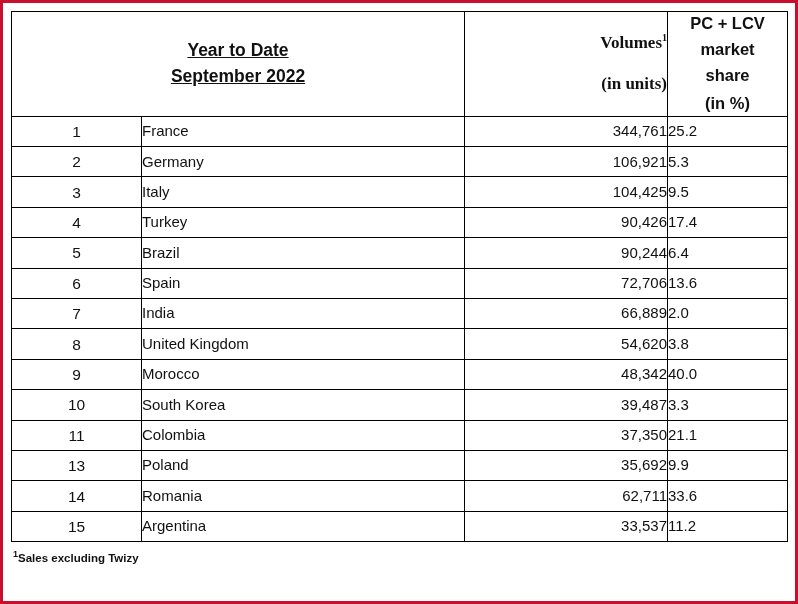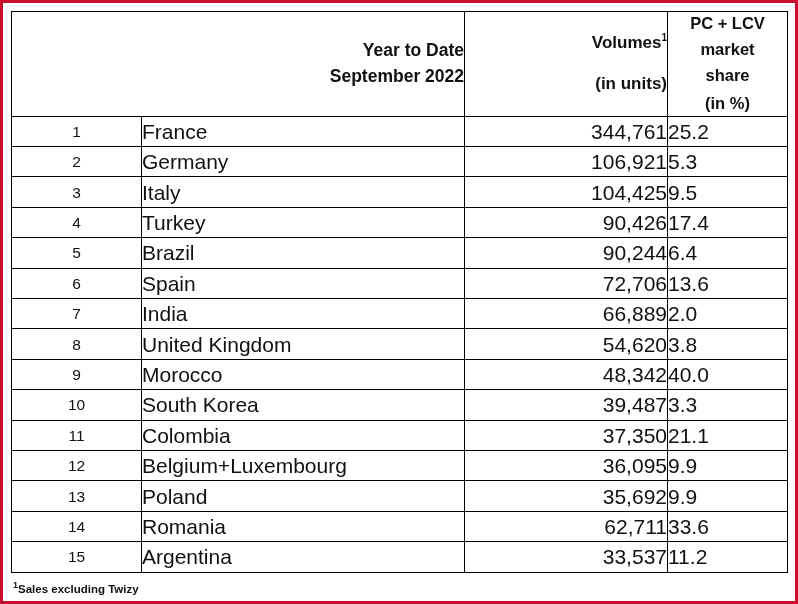--- a/index.html
+++ b/index.html
@@ -50,46 +50,48 @@
   
   thead th {
     font-weight: bold;
     font-size: 17px;
     line-height: 1.45;
     padding: 10px 12px;
     height: 98px;
     box-sizing: border-box;
   }
   th.h-title {
-    text-align: right;
+    text-align: center;
     font-size: 17.5px;
+    text-decoration: underline;
   }
   th.h-title .l1 { display: block; }
   th.h-title .l2 { display: block; }
   th.h-vol {
     text-align: right;
     vertical-align: top;
     padding-top: 14px;
+    font-family: Liberation Serif, serif;
   }
   th.h-vol .l1 { display: block; }
   th.h-vol .l2 { display: block; margin-top: 16px; }
   th.h-share {
     text-align: center;
     vertical-align: top;
     padding-top: 14px;
     font-size: 16.5px;
   }
   th.h-share span { display: block; }
   th.h-share .l2, th.h-share .l3 { margin-top: 2px; }
   th.h-share .l4 { margin-top: 4px; }
   sup { font-size: 10px; vertical-align: super; font-weight: bold; }
 
   
   tbody td {
-    font-size: 21px;
+    font-size: 15px;
     height: 29.4px;
     line-height: 1.1;
   }
   td.rank {
     text-align: center;
     font-size: 15.5px;
   }
   td.country {
     text-align: left;
     padding-left: 16px;
@@ -202,26 +204,20 @@
             <td class="vol">39,487</td>
             <td class="share">3.3</td>
           </tr>
           <tr>
             <td class="rank">11</td>
             <td class="country">Colombia</td>
             <td class="vol">37,350</td>
             <td class="share">21.1</td>
           </tr>
           <tr>
-            <td class="rank">12</td>
-            <td class="country">Belgium+Luxembourg</td>
-            <td class="vol">36,095</td>
-            <td class="share">9.9</td>
-          </tr>
-          <tr>
             <td class="rank">13</td>
             <td class="country">Poland</td>
             <td class="vol">35,692</td>
             <td class="share">9.9</td>
           </tr>
           <tr>
             <td class="rank">14</td>
             <td class="country">Romania</td>
             <td class="vol">62,711</td>
             <td class="share">33.6</td>

